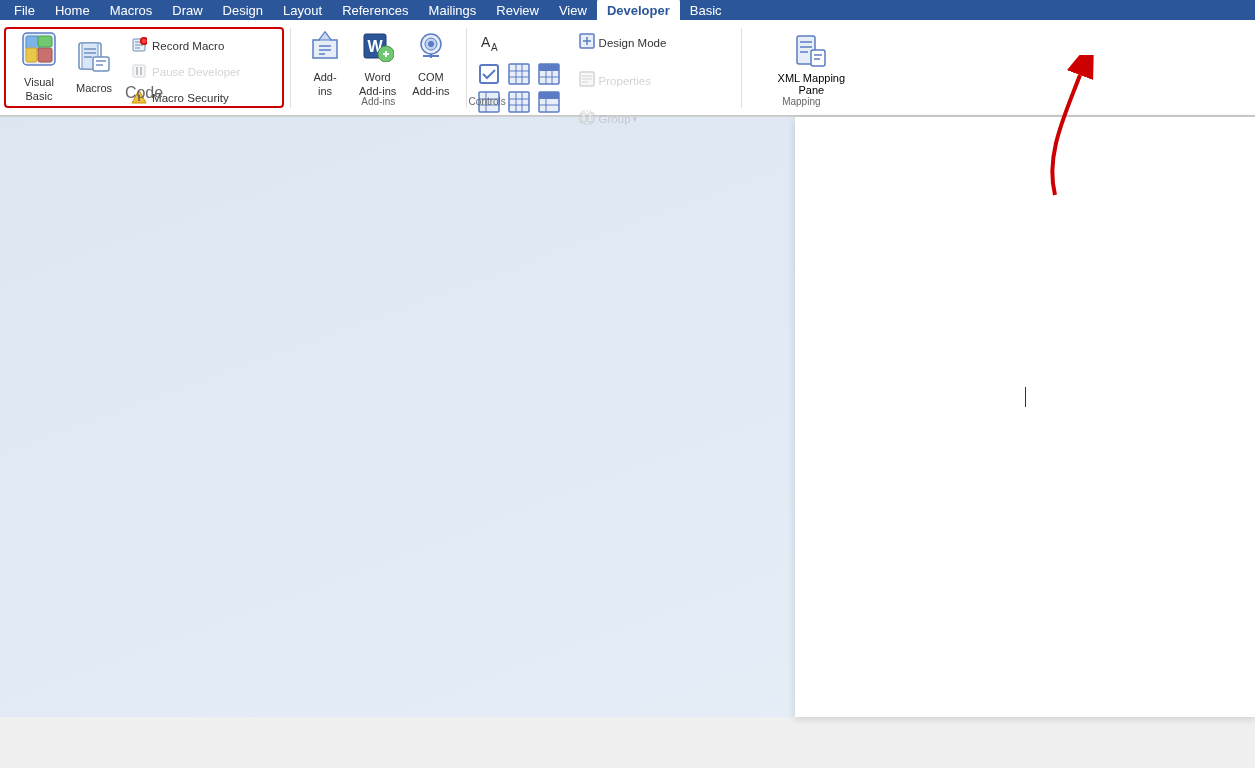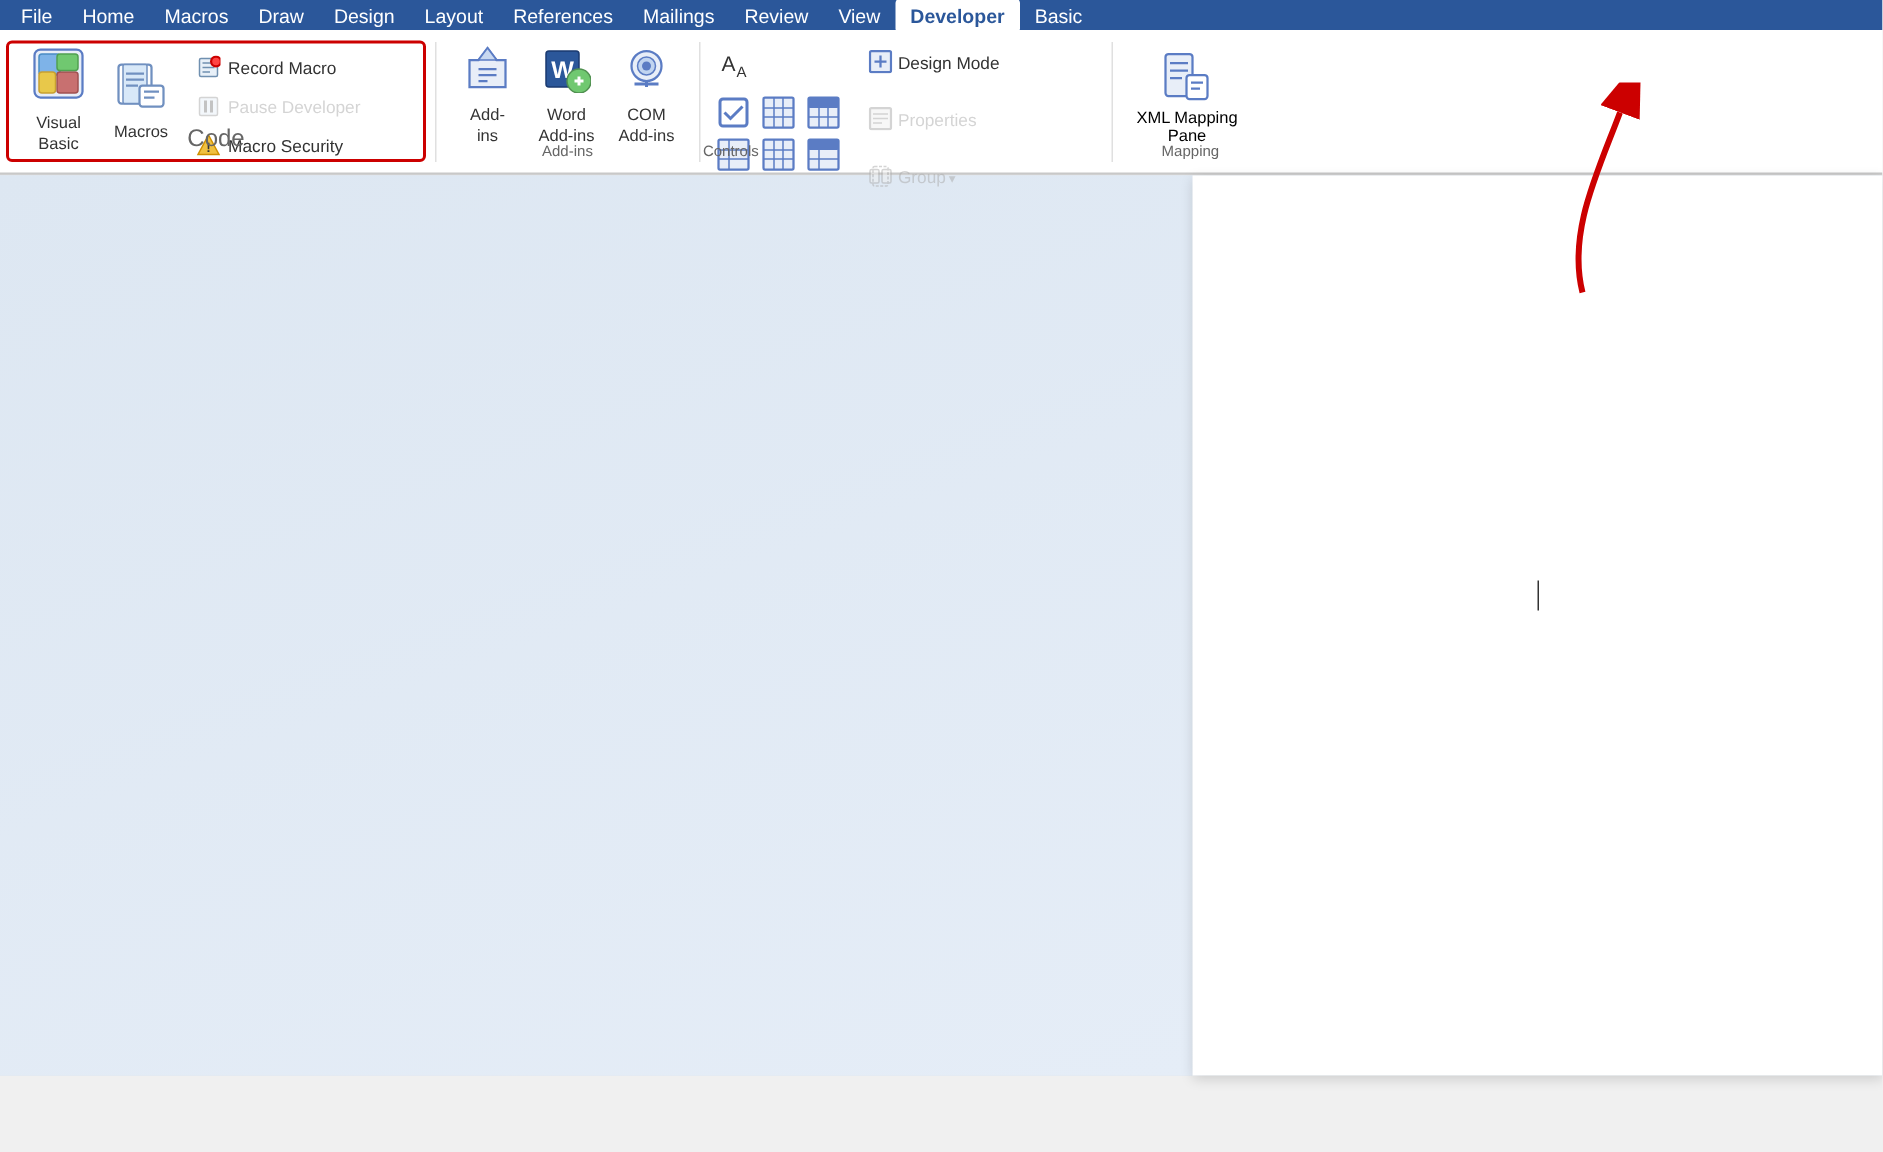--- a/index.html
+++ b/index.html
@@ -138,20 +138,21 @@
     
     .mapping-btn {
       display: flex;
       flex-direction: column;
       align-items: center;
       justify-content: center;
       padding: 4px 8px;
       cursor: pointer;
       border-radius: 3px;
       height: 72px;
+      margin-left: 20px;
     }
 
     
     .record-icon { color: #cc0000; }
     .warning-icon { color: #e8a000; }
 
     .full-doc-bg {
       width: 1255px;
       height: 600px;
       background: linear-gradient(180deg, #dce6f1 0%, #e8eef5 40%, #d8e2ee 100%);

